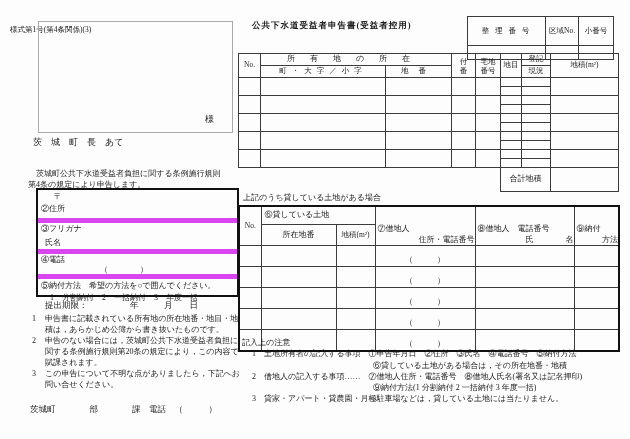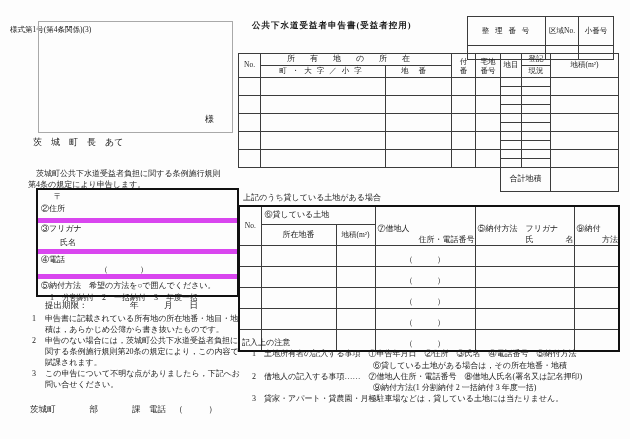--- a/index.html
+++ b/index.html
@@ -16,21 +16,21 @@
   .declaration{left:28px;top:168px;width:214px;font-size:8px;line-height:11px;}
 
   .info-box{left:36px;top:188px;width:199px;height:105px;border:2px solid #111;}
   .info-box .sec{border-top:5px solid #d946ef;overflow:hidden;}
   .info-box .sec:first-child{border-top:none;}
   .sec1{height:28px}.sec2{height:26px}.sec3{height:20px}.sec4{height:27px}
   .info-box div{font-size:8px;line-height:10px;}
   .yubin{padding:2px 0 0 16px;font-size:9px;}
   .addr{padding:2px 0 0 3px;}
   .furi{padding:1px 0 0 3px;}
-  .name{padding:4px 0 0 22px;}
+  .name{padding:4px 0 0 7px;}
   .tel{padding:1px 0 0 3px;}
   .paren{padding:0 0 0 62px;}
   .pay1{padding:2px 0 0 3px;}
   .pay2{padding:2px 0 0 12px;}
 
   .deadline{left:45px;top:300px;font-size:8.5px;}
   .left-notes{left:30px;top:313px;width:212px;font-size:8px;line-height:11px;}
   .note-row{display:flex;}
   .note-num{width:13px;flex:none;padding-left:2px;}
   .note-text{flex:1;}
@@ -282,21 +282,21 @@
     </colgroup>
     <tbody>
       <tr class="h1">
         <td rowspan="2" class="small">No.</td>
         <td colspan="2" class="lease-h6">⑥貸している土地</td>
         <td rowspan="2" class="hdr2col">
           <span class="ln l">⑦借地人</span>
           <span class="ln c">住所・電話番号</span>
         </td>
         <td rowspan="2" class="hdr2col">
-          <span class="ln l">⑤納付方法　フリガナ</span>
+          <span class="ln l">⑧借地人　電話番号</span>
           <span class="ln c">氏　　　　名</span>
         </td>
         <td rowspan="2" class="hdr2col">
           <span class="ln l">⑨納付</span>
           <span class="ln c">方法</span>
         </td>
       </tr>
       <tr class="h2">
         <td>所在地番</td>
         <td class="small">地積(m²)</td>

